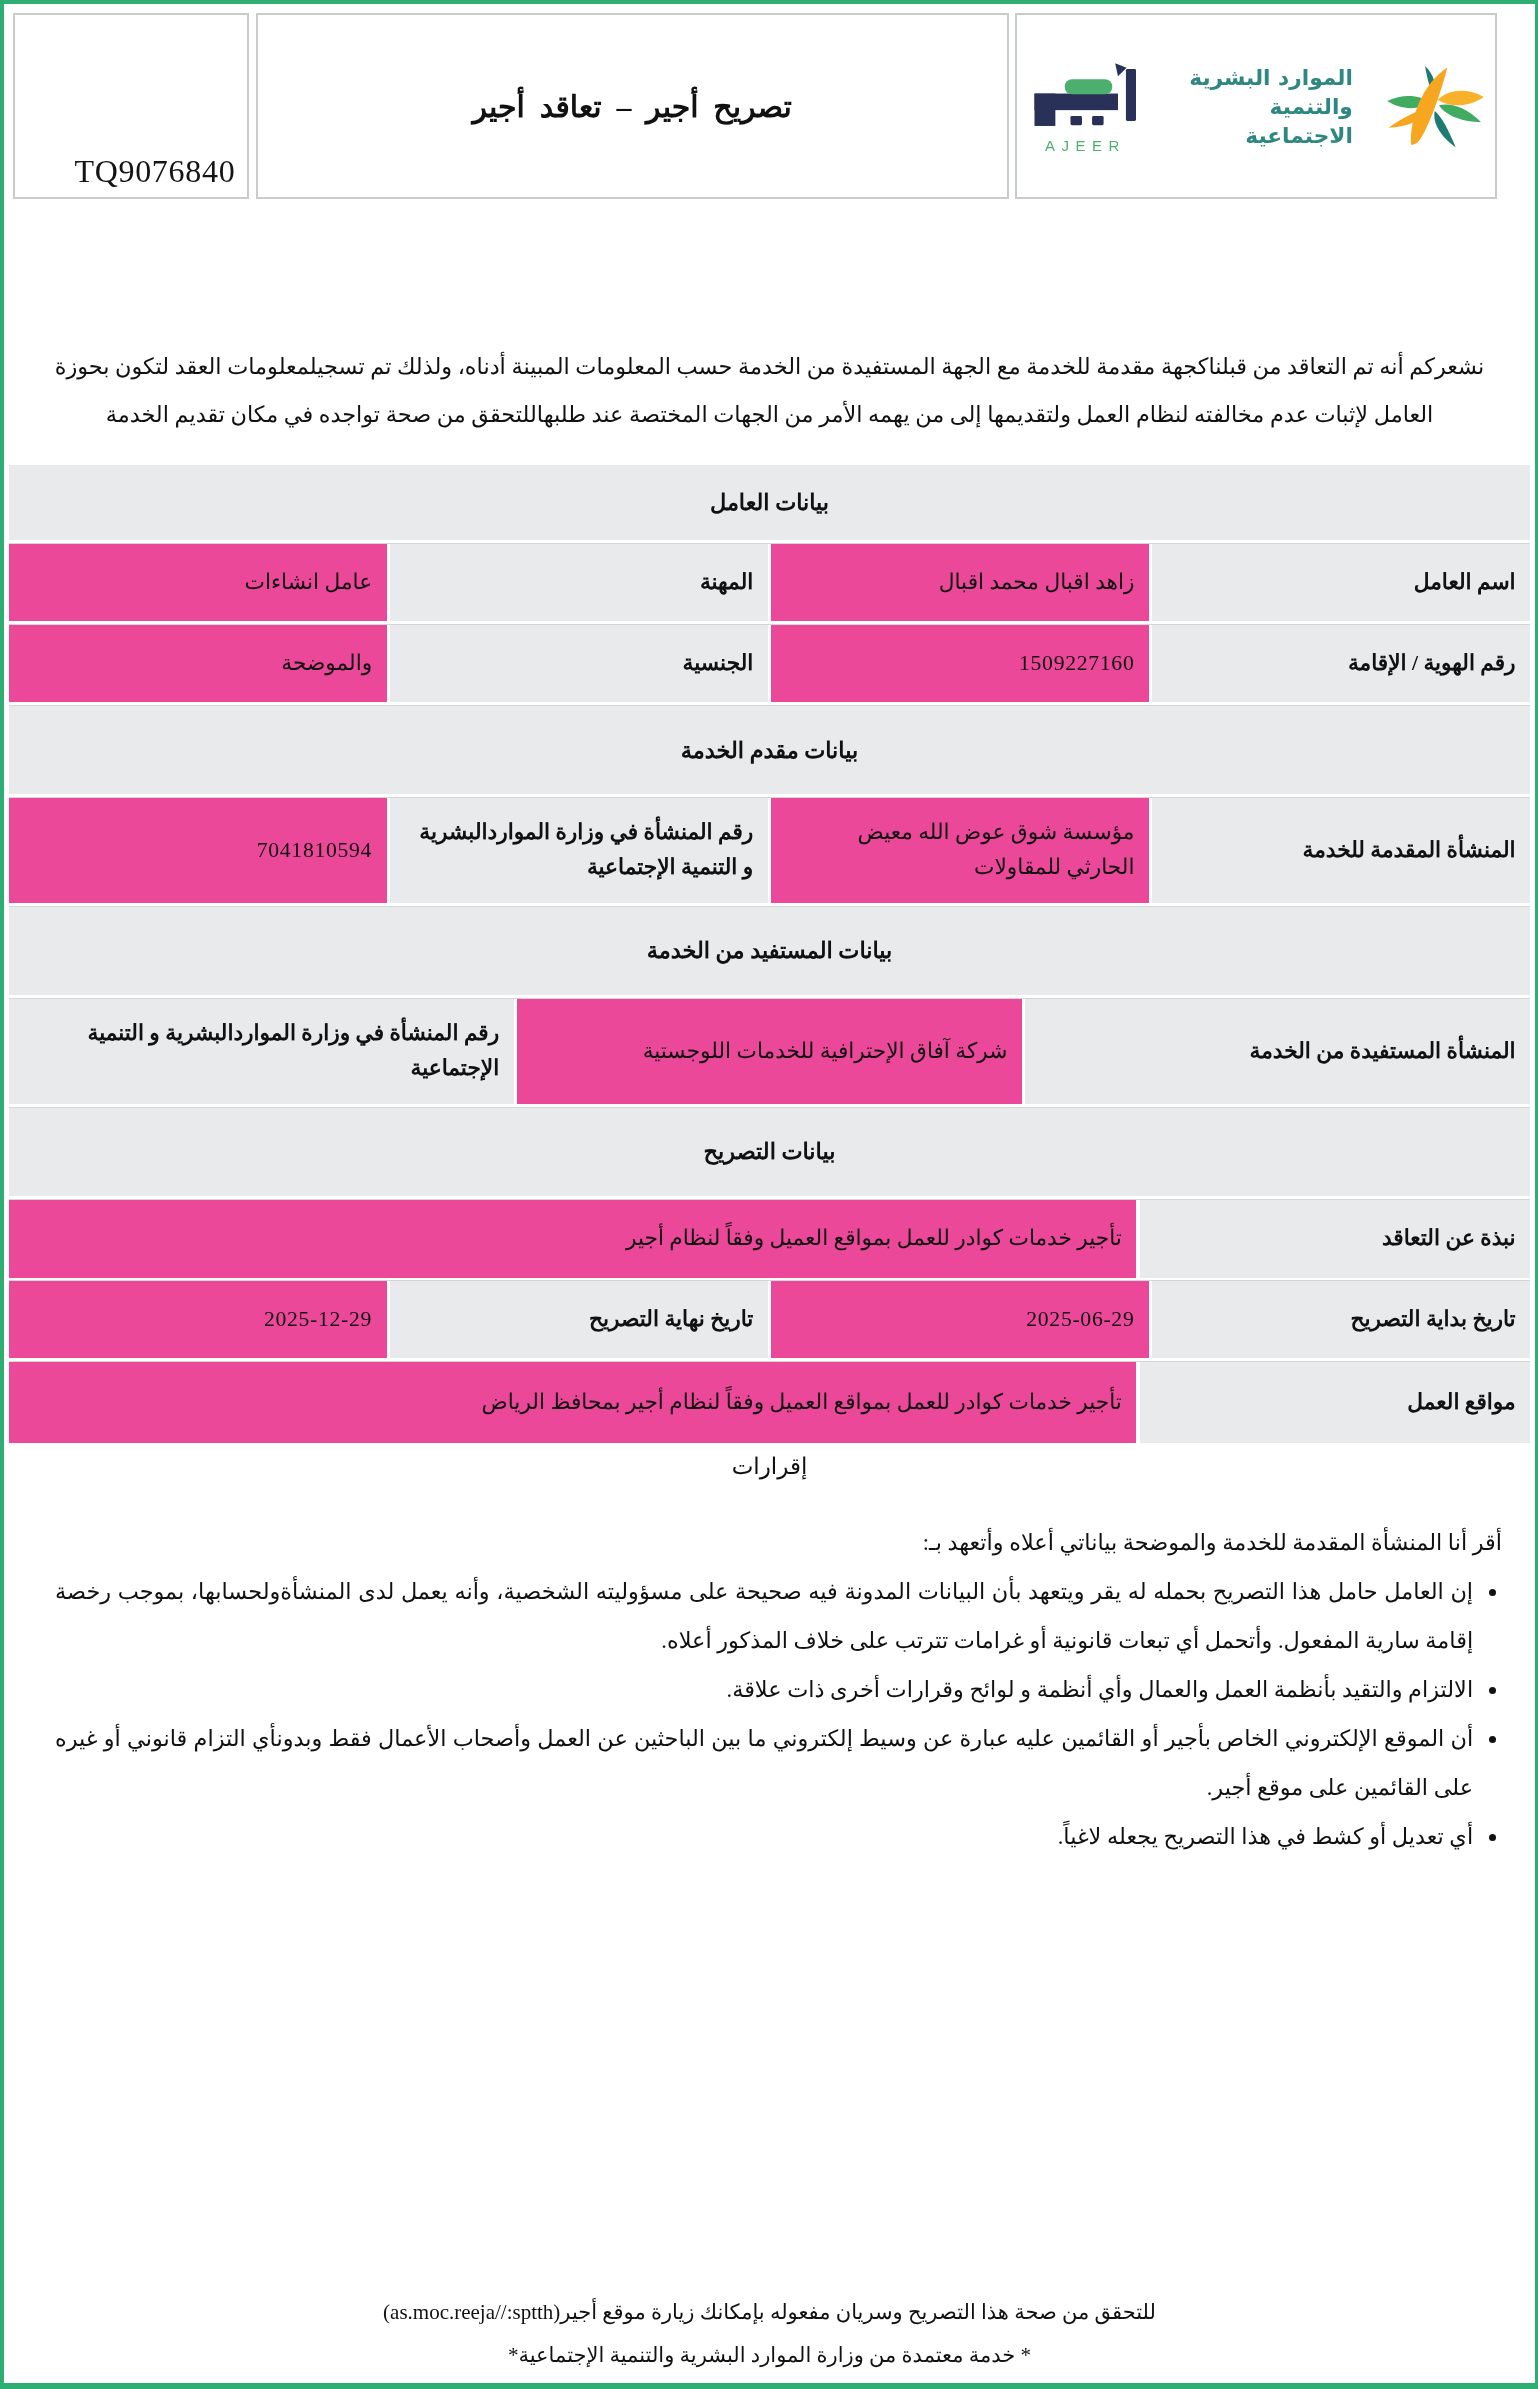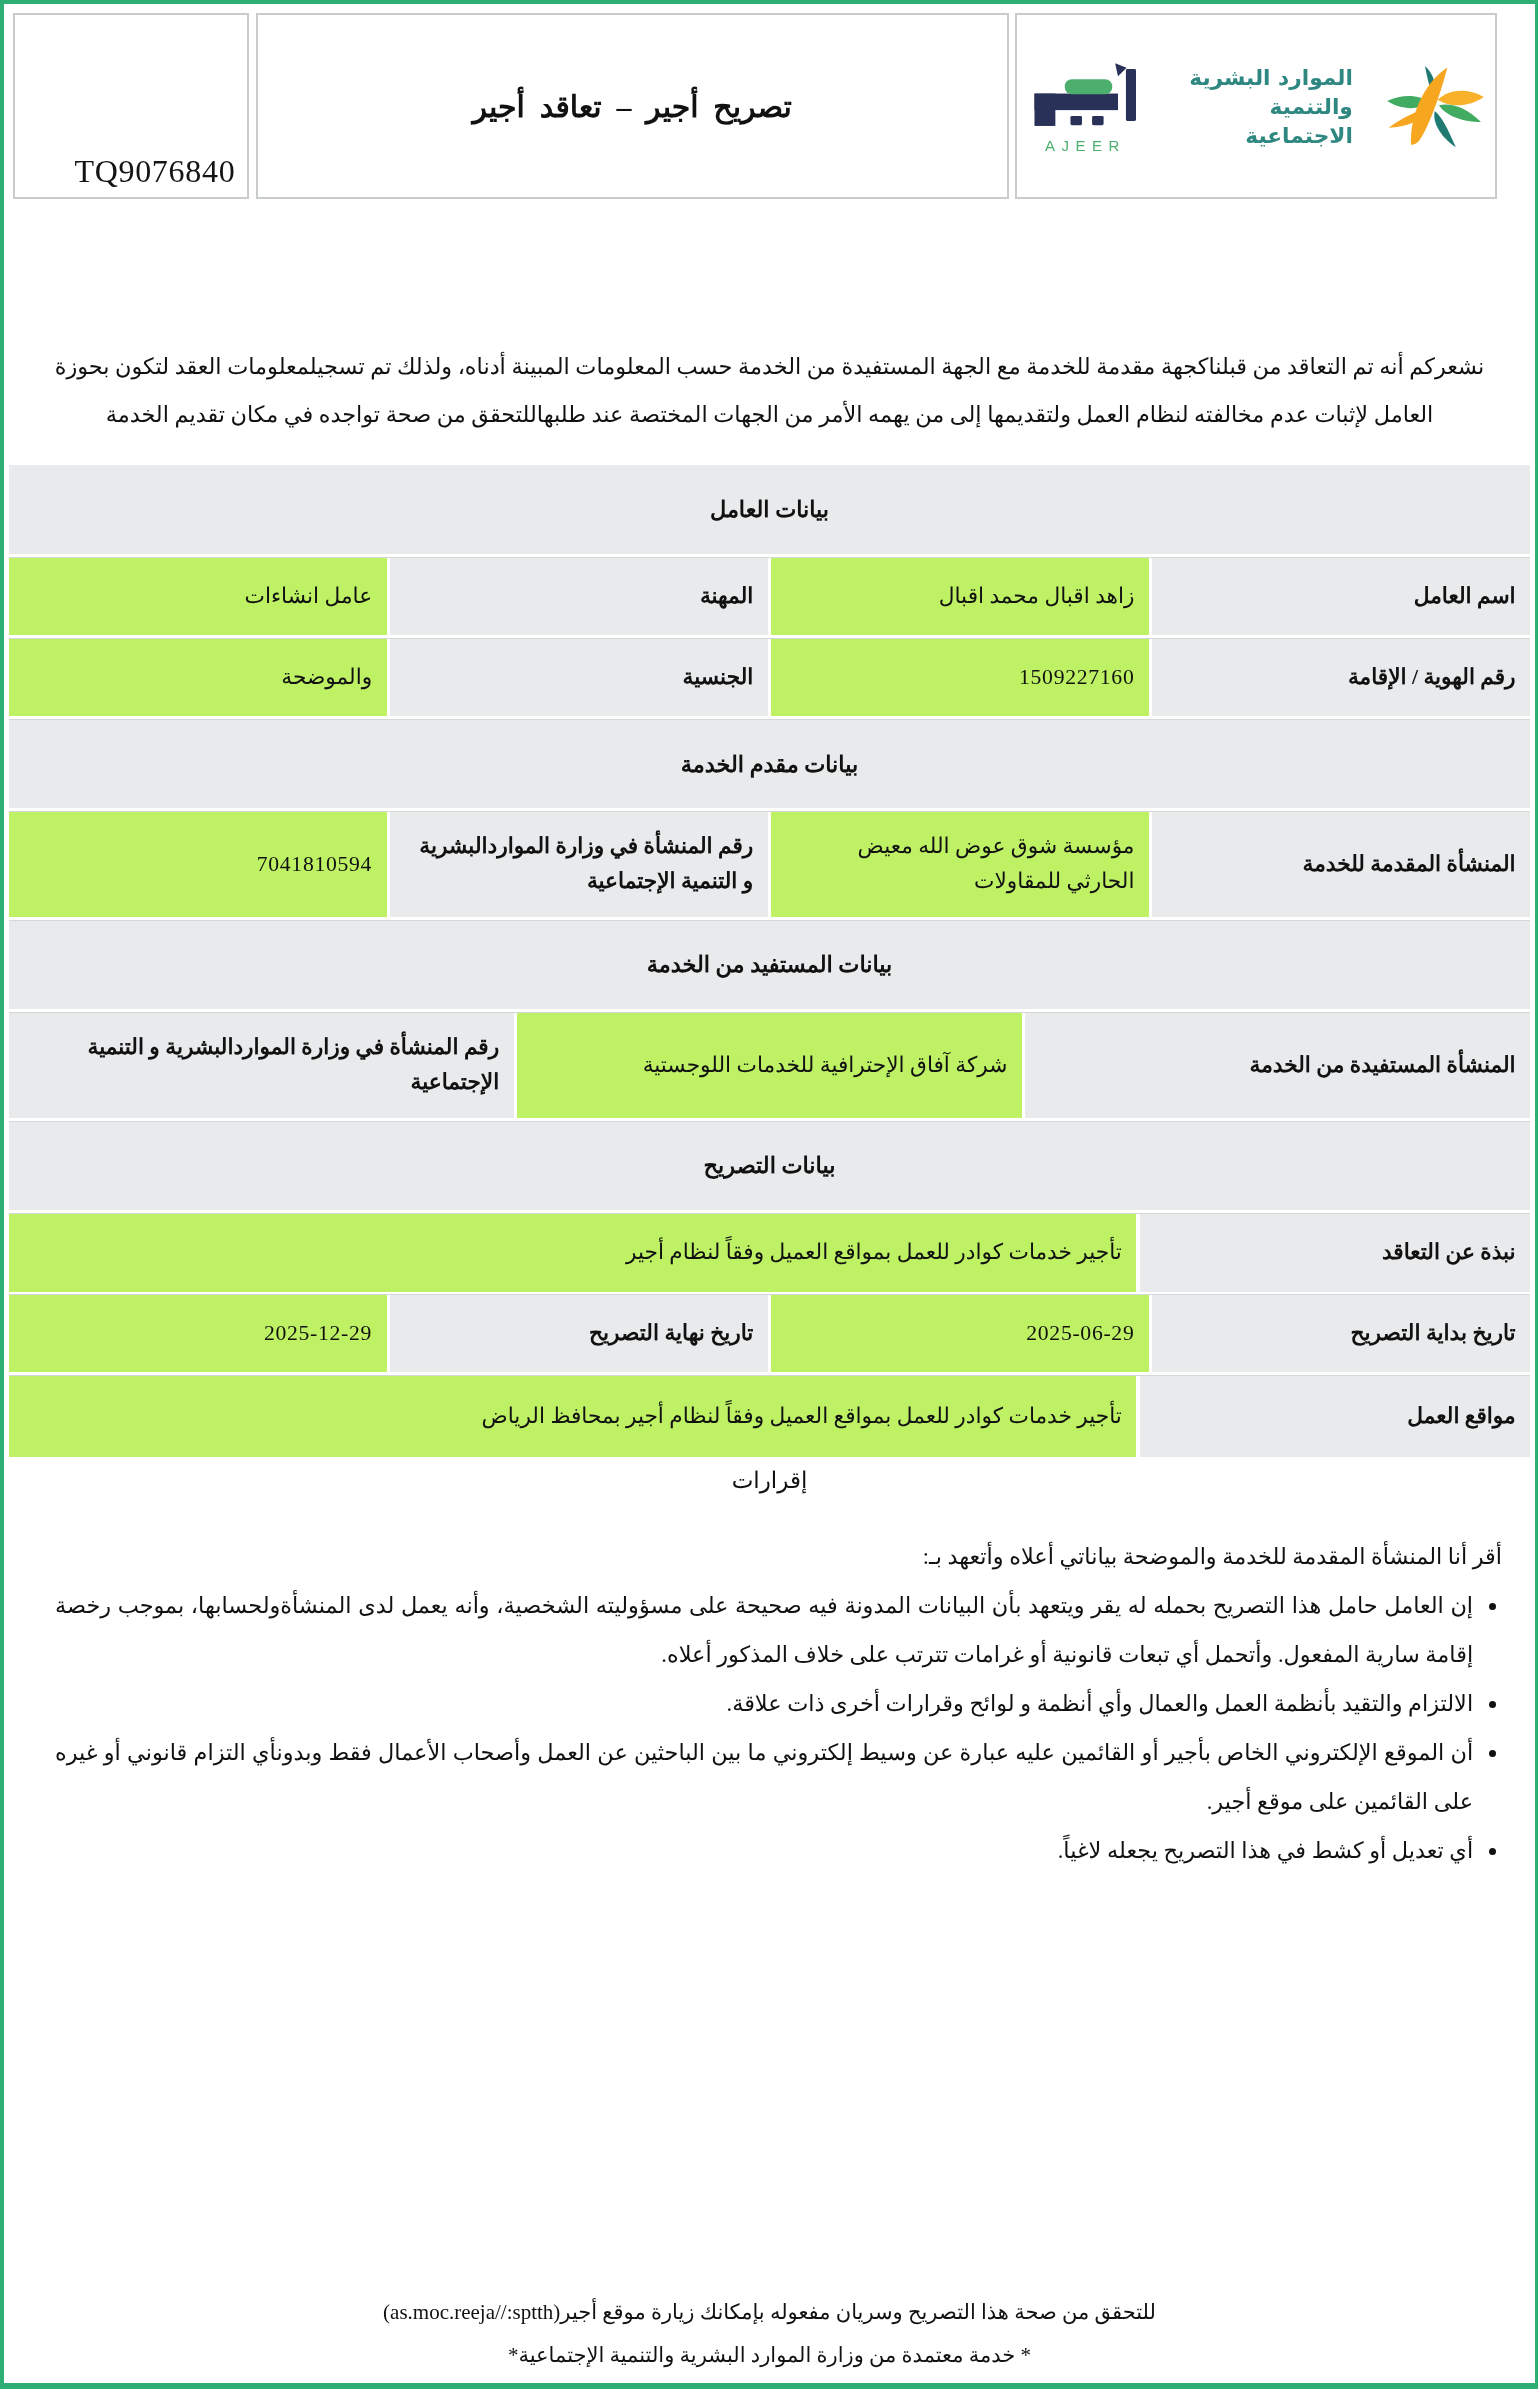--- a/index.html
+++ b/index.html
@@ -51,32 +51,32 @@
     font-size:22.4px;line-height:48px;
   }
   
   .dtable{margin:26px 5px 0 5px;}
   .shead,.trow{border-top:1.4px solid #d4d7d8;margin-top:2.9px;}
   .dtable > :first-child{border-top:none;margin-top:0;}
   .shead{
     background:var(--section-bg,#e8eaeb);
     display:flex;align-items:center;justify-content:center;
     font-weight:bold;font-size:22.4px;
-    height:89px;
+    height:75px;
   }
   .shead.big{height:88px;}
   .trow{display:flex;gap:3.6px;}
   .cell{
     flex:1 1 0;
     display:flex;align-items:center;
     padding:0 14.4px;box-sizing:border-box;
     font-size:21.7px;line-height:35px;
   }
   .cell.label{background:var(--section-bg,#e8eaeb);font-weight:bold;}
-  .cell.value{background:#bef264;}
+  .cell.value{background:#ec4899;}
   .cell.span3{flex:3.04 1 0;}
   .h106{min-height:77px;}
   .h144{min-height:105px;}
   .h108{min-height:78px;}
   .h110{min-height:81px;}
   .num{font-family:"Liberation Serif",serif;letter-spacing:0.7px;}
   
   .decl-title{text-align:center;font-size:23px;margin-top:10px;}
   .decl-block{margin:38px 33px 0 51px;font-size:22.4px;line-height:49px;}
   .decl-intro{text-align:right;}

